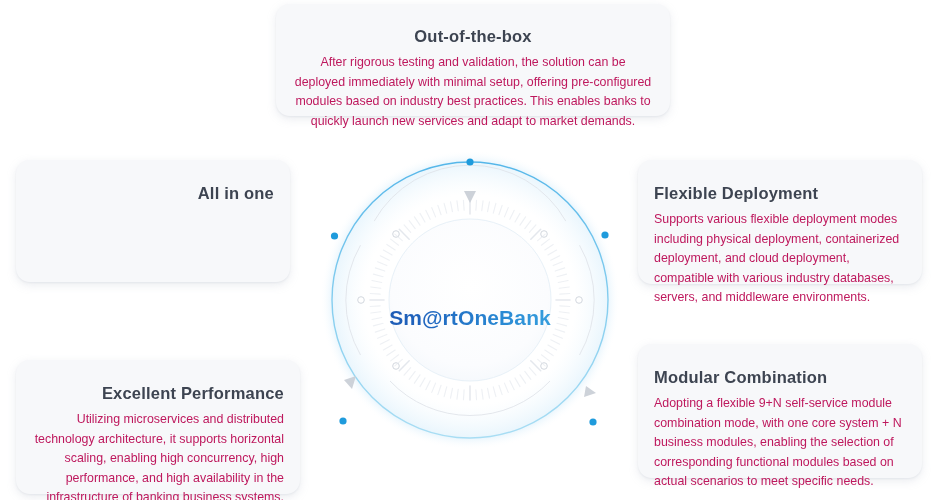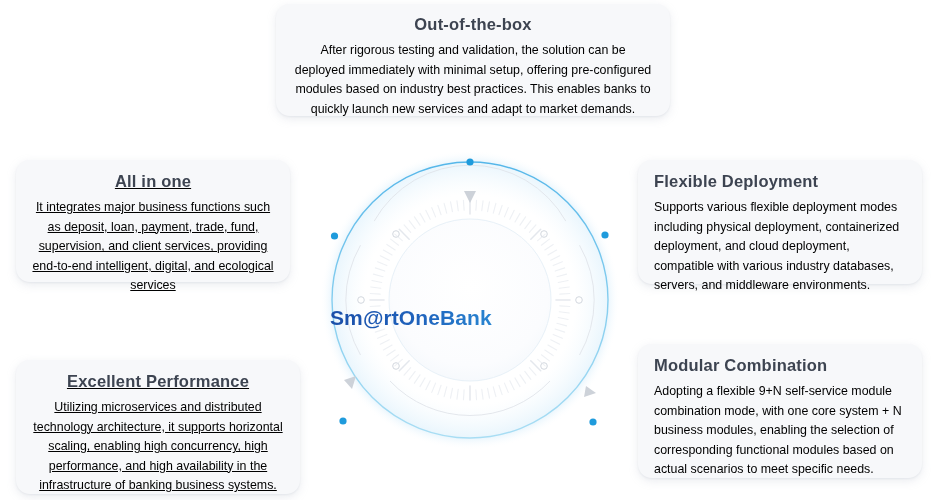--- a/index.html
+++ b/index.html
@@ -18,30 +18,30 @@
     background:#f7f8fa;
     border-radius:14px;
     box-shadow:0 3px 10px rgba(160,170,185,0.22), 0 1px 2px rgba(160,170,185,0.14);
     box-sizing:border-box;
   }
   .card .c-title{
     font-size:16.5px;
     font-weight:bold;
     color:#3d4451;
     letter-spacing:.2px;
-    margin:0 0 7px 0;
+    margin:12px 0 7px 0;
     line-height:1.15;
   }
   .card .c-body{
     font-size:12.4px;
-    color:#000000;
+    color:#be185d;
     line-height:1.58;
     margin:0;
   }
-  .align-right{text-align:center;text-decoration:underline;}
+  .align-right{text-align:right;}
   .align-left{text-align:left;}
   .align-center{text-align:center;}
 
   
   #card-top          {left:276px; top:4px;   width:394px; height:112px; padding:11px 18px 12px 18px;}
   #card-all-in-one   {left:16px;  top:160px; width:274px; height:122px; padding:12px 16px 12px 16px;}
   #card-flexible     {left:638px; top:160px; width:284px; height:124px; padding:12px 16px 12px 16px;}
   #card-performance  {left:16px;  top:360px; width:284px; height:134px; padding:12px 16px 12px 16px;}
   #card-modular      {left:638px; top:344px; width:284px; height:134px; padding:12px 16px 12px 16px;}
 
@@ -51,20 +51,21 @@
     left:330px;top:148px;
     width:280px;height:300px;
   }
   #center-graphic svg{display:block;width:280px;height:300px;overflow:visible;}
 
   #brand-title{
     position:absolute;
     left:330px;
     top:306px;
     width:280px;
+    text-align:center;
     font-size:21px;
     font-weight:bold;
     letter-spacing:.1px;
     background:linear-gradient(90deg,#1a4ea8 0%,#1f63bd 32%,#2a8ad4 62%,#44b6e8 100%);
     -webkit-background-clip:text;
     background-clip:text;
     color:transparent;
     -webkit-text-fill-color:transparent;
     pointer-events:none;
     white-space:nowrap;
@@ -236,21 +237,20 @@
 
   <div id="brand-title">Sm@rtOneBank</div>
 
   <div class="card align-center" id="card-top">
     <div class="c-title">Out-of-the-box</div>
     <div class="c-body">After rigorous testing and validation, the solution can be deployed immediately with minimal setup, offering pre-configured modules based on industry best practices. This enables banks to quickly launch new services and adapt to market demands.</div>
   </div>
 
   <div class="card align-right" id="card-all-in-one">
     <div class="c-title">All in one</div>
-    <div class="c-body">It integrates major business functions such as deposit, loan, payment, trade, fund, supervision, and client services, providing end-to-end intelligent, digital, and ecological services</div>
   </div>
 
   <div class="card align-left" id="card-flexible">
     <div class="c-title">Flexible Deployment</div>
     <div class="c-body">Supports various flexible deployment modes including physical deployment, containerized deployment, and cloud deployment, compatible with various industry databases, servers, and middleware environments.</div>
   </div>
 
   <div class="card align-right" id="card-performance">
     <div class="c-title">Excellent Performance</div>
     <div class="c-body">Utilizing microservices and distributed technology architecture, it supports horizontal scaling, enabling high concurrency, high performance, and high availability in the infrastructure of banking business systems.</div>

